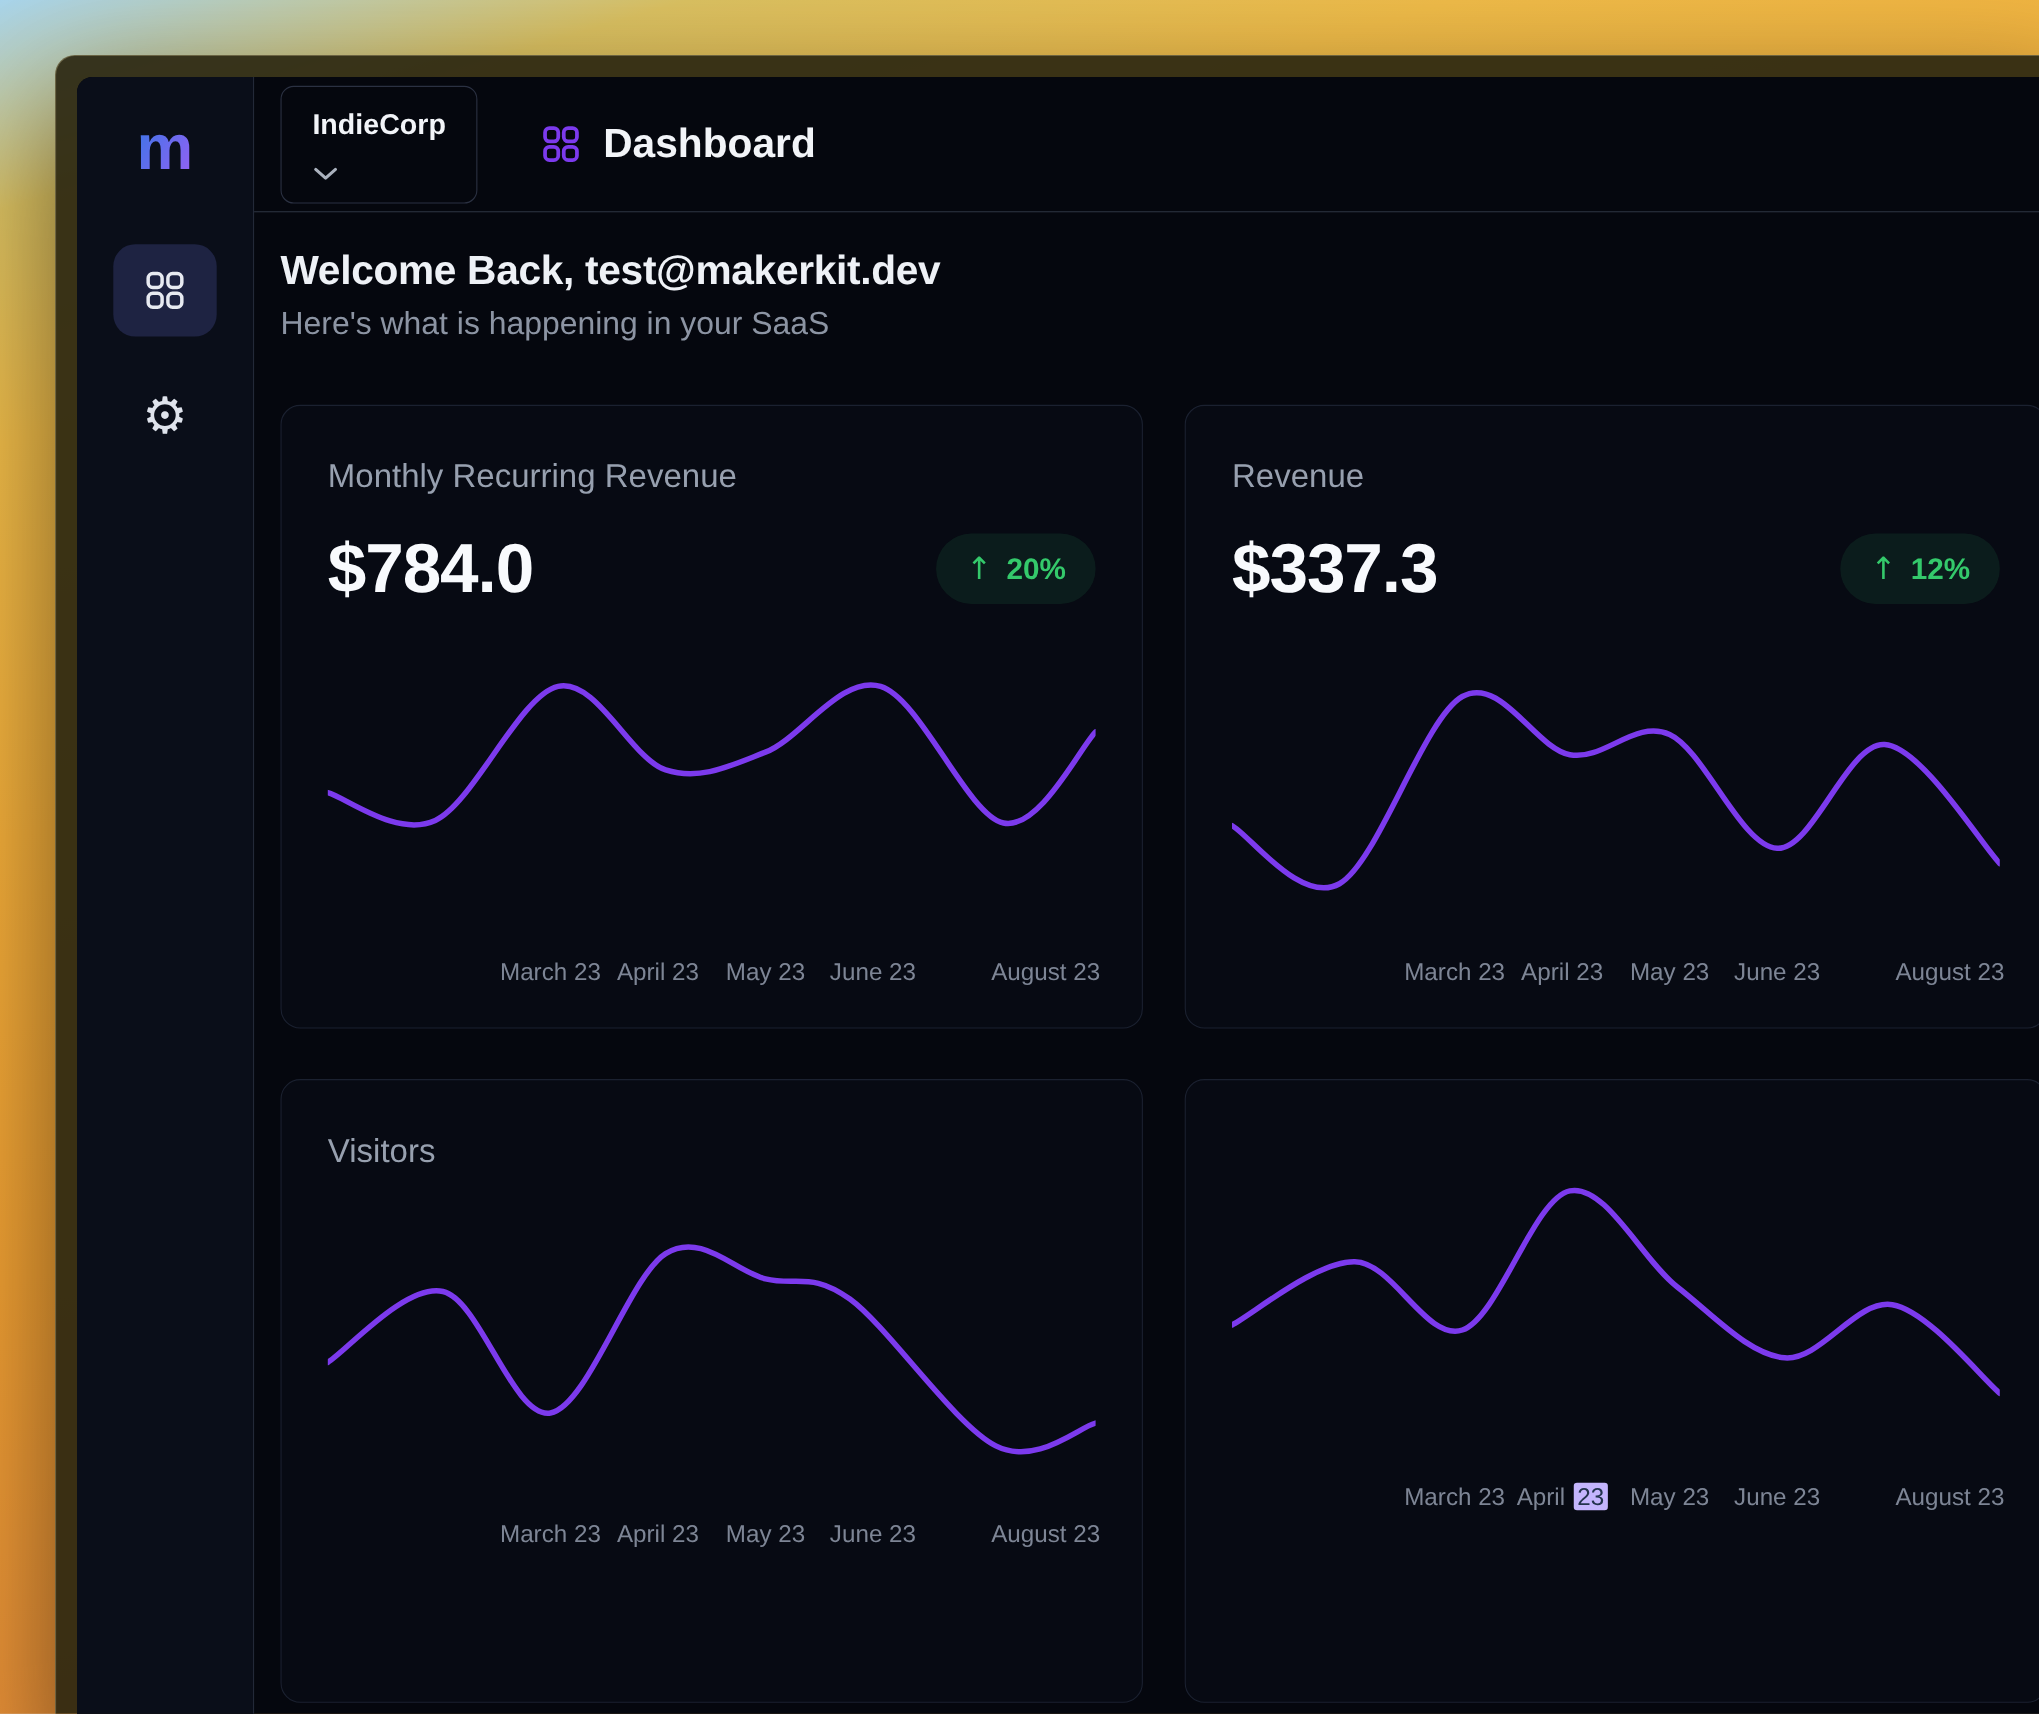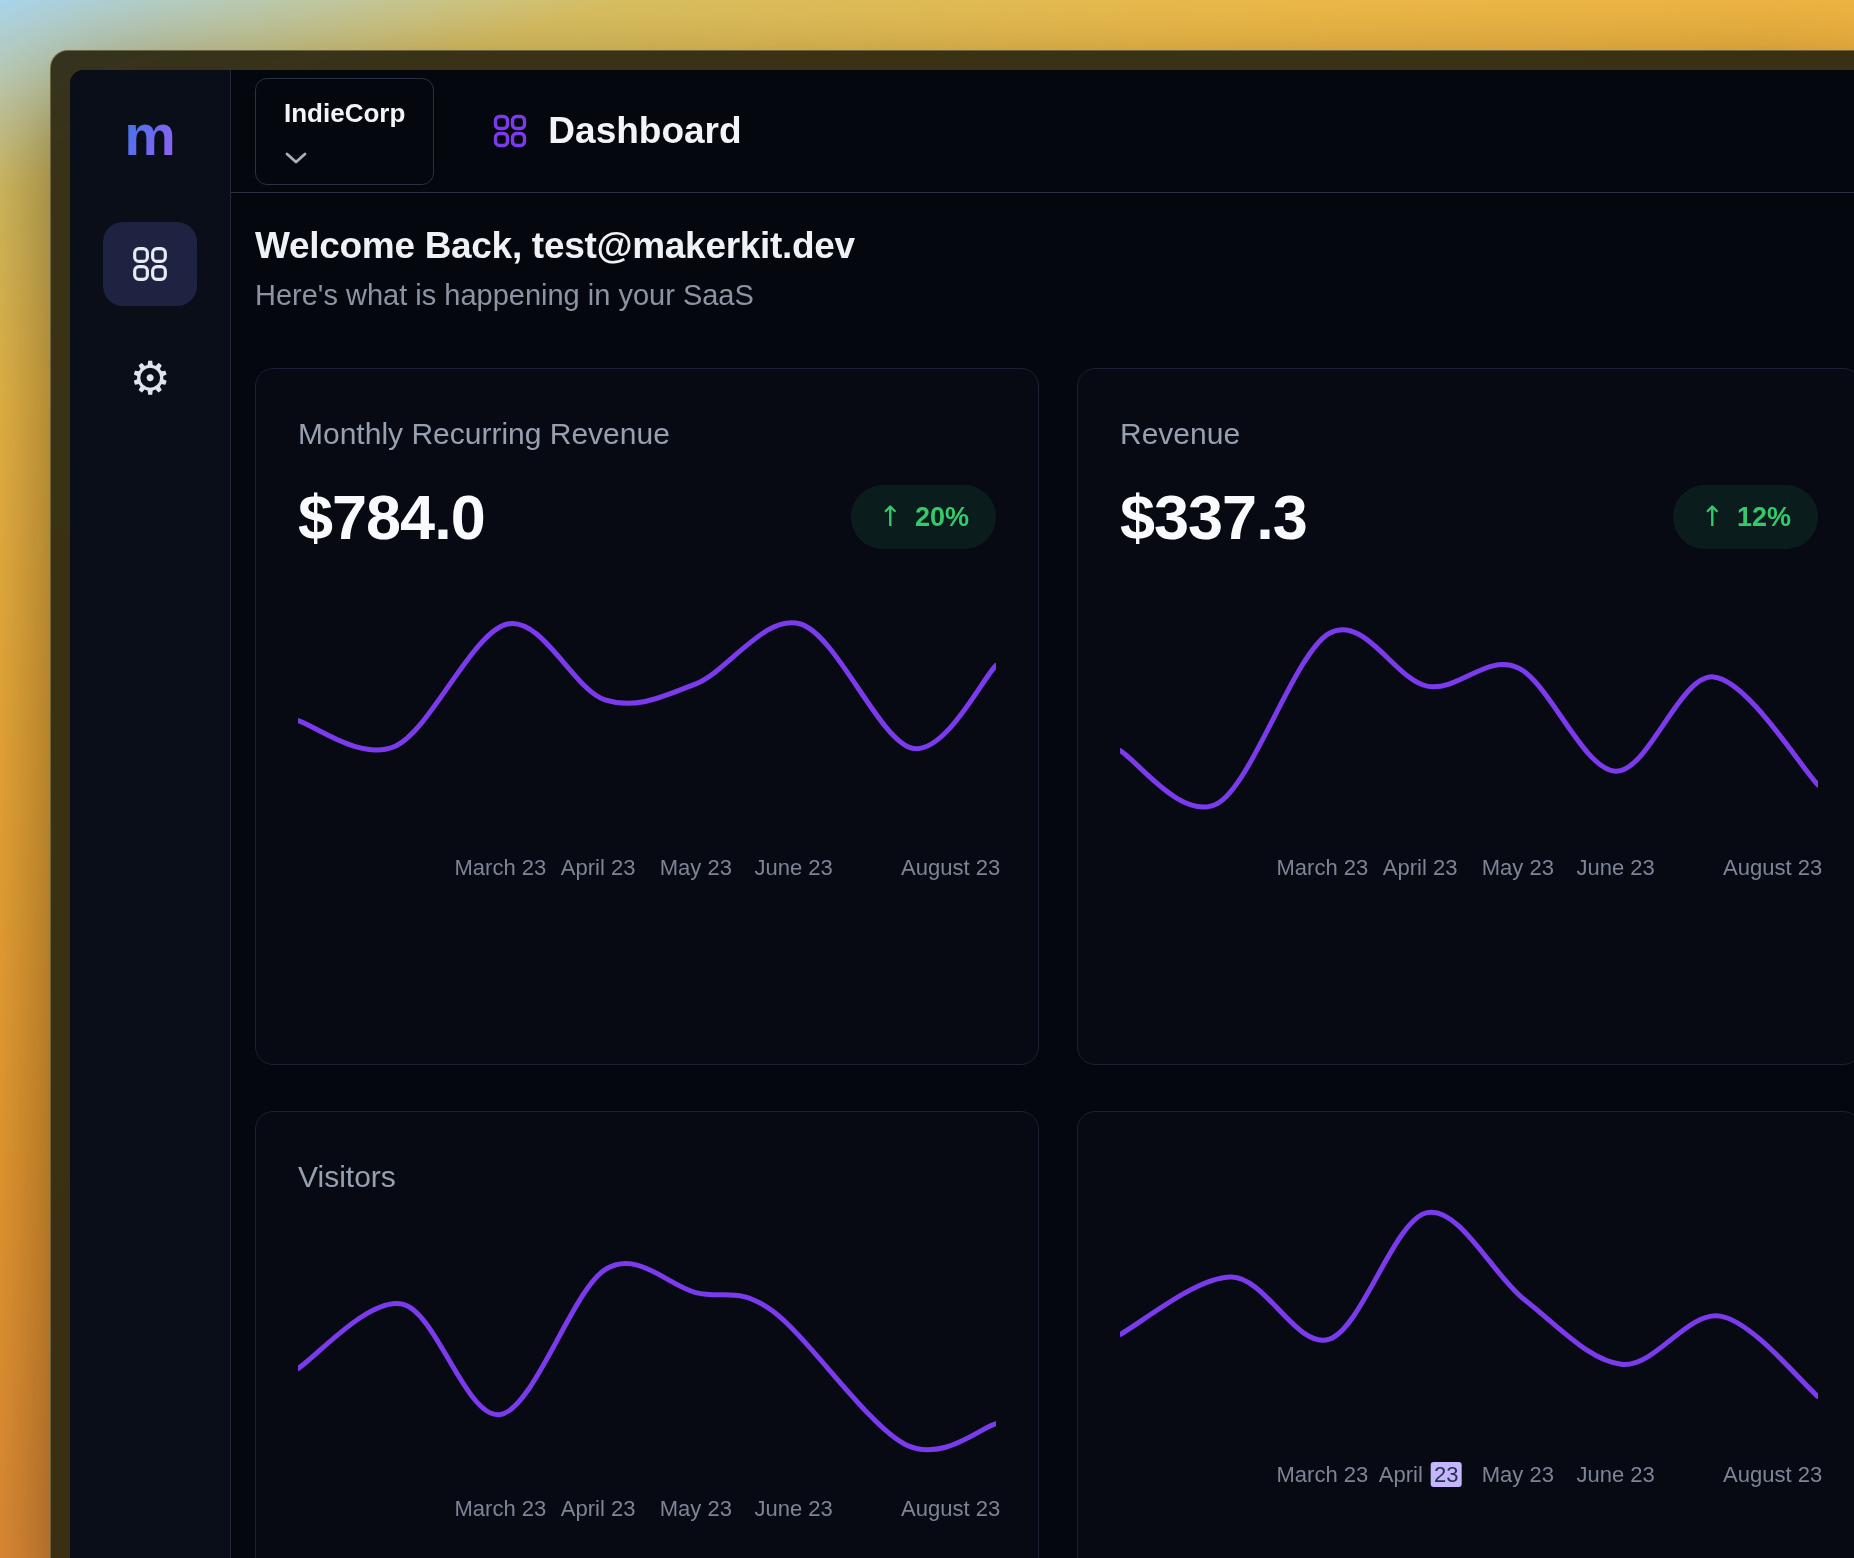--- a/index.html
+++ b/index.html
@@ -76,41 +76,41 @@
   .content { padding:32px 32px 0 24px; }
   .welcome-title { font-size:37px; font-weight:700; color:#eef1f6; letter-spacing:-0.3px; }
   .welcome-sub { margin-top:12px; font-size:29px; color:#8c94a3; }
 
   .grid {
     margin-top:56px;
     display:grid; grid-template-columns:1fr 1fr;
     gap:46px 38px;
   }
   .card {
-    height:697px;
+    height:567px;
     background:#070a13;
     border:1px solid #1b2130;
     border-radius:18px;
     padding:48px 42px 26px;
     display:flex; flex-direction:column;
   }
   .card-title { font-size:30px; font-weight:500; color:#97a0af; }
   .value-row { margin-top:30px; display:flex; align-items:center; justify-content:space-between; }
   .card-value { font-size:63px; font-weight:800; color:#f8fafd; letter-spacing:-1px; }
   .badge {
     display:flex; align-items:center; gap:13px;
     height:64px; padding:0 27px; border-radius:999px;
     font-size:27px; font-weight:600;
   }
   .badge .badge-icon { font-family:"DejaVu Sans", sans-serif; font-weight:400; font-size:28px; line-height:1; }
   .chart { margin-top:38px; width:100%; height:250px; display:block; }
   .chart path { stroke-width:5px; stroke-linecap:round; stroke-linejoin:round; }
   .axis { position:relative; height:30px; margin-top:14px; }
   .tick {
-    position:absolute; top:0; transform:translateX(-50%);
+    position:absolute; top:16px; transform:translateX(-50%);
     white-space:nowrap; font-size:22px; color:#7d8595;
   }
   .tick-sel {
     background:#c4b5fd; color:#22334d;
     border-radius:3px; padding:0 3px; margin-left:2px;
   }
 </style>
 </head>
 <body>
 

